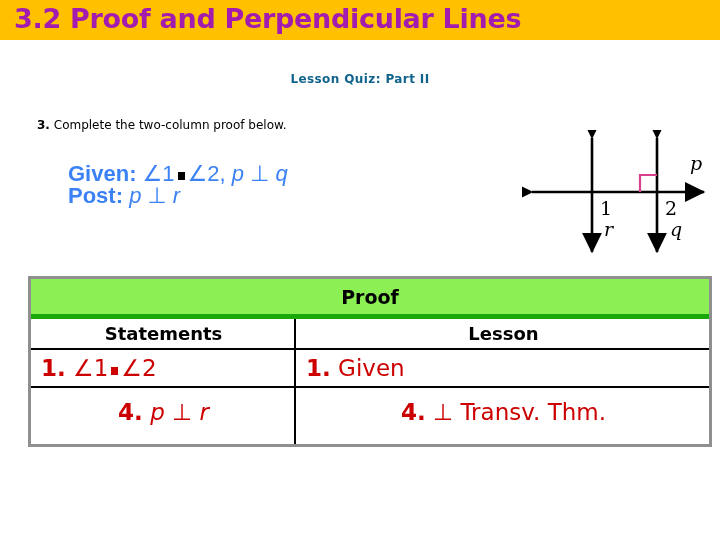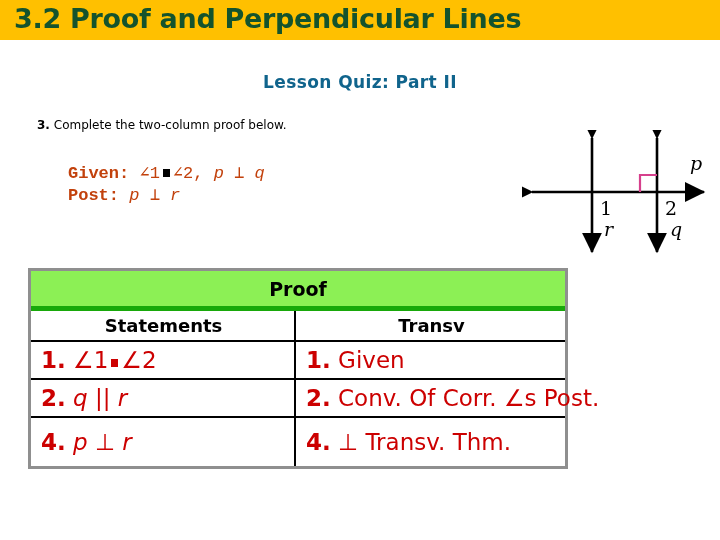--- a/index.html
+++ b/index.html
@@ -23,34 +23,34 @@
     width: 720px;
     height: 40px;
     background: #FFC000;
   }
   #title-text {
     position: absolute;
     left: 14px;
     top: 3px;
     font-size: 27px;
     font-weight: bold;
-    color: #14532d;
+    color: #a21caf;
     letter-spacing: -0.3px;
     white-space: nowrap;
     font-family: "DejaVu Sans", sans-serif;
   }
 
   
   #quiz-heading {
     position: absolute;
     left: 0;
     top: 72px;
     width: 720px;
     text-align: center;
-    font-size: 17px;
+    font-size: 12px;
     font-weight: bold;
     color: #10648C;
     font-family: "DejaVu Sans", sans-serif;
     letter-spacing: 0.4px;
   }
 
   
   #question-line {
     position: absolute;
     left: 37px;
@@ -62,24 +62,24 @@
   }
   #question-line .qnum {
     font-weight: bold;
   }
 
   
   #given-prove {
     position: absolute;
     left: 68px;
     top: 163px;
-    font-size: 17px;
-    color: #c2410c;
+    font-size: 22px;
+    color: #3b82f6;
     line-height: 22px;
-    font-family: Liberation Mono, monospace;
+    font-family: Liberation Sans, sans-serif;
     white-space: nowrap;
   }
   #given-prove .lbl {
     font-weight: bold;
   }
   #given-prove .var {
     font-style: italic;
   }
   .cong-box {
     display: inline-block;
@@ -99,22 +99,22 @@
     height: 130px;
   }
   #figure svg {
     display: block;
   }
 
   
   #proof-table {
     position: absolute;
     left: 28px;
-    top: 268px;
-    width: 540px;
+    top: 276px;
+    width: 684px;
     border: 3px solid #8F8F8F;
     background: #ffffff;
     box-sizing: border-box;
   }
   .proof-header {
     background: #8CF055;
     text-align: center;
     font-size: 19px;
     font-weight: bold;
     color: #000000;
@@ -149,21 +149,22 @@
     color: #000000;
     font-weight: bold;
     text-align: center;
     font-size: 18px;
     padding-top: 4px;
     padding-bottom: 4px;
   }
   .prow.last .pcell {
     border-bottom: none;
     padding-top: 11px;
-    padding-bottom: 11px;
+    padding-bottom: 19px;
+    text-align: center;
   }
   .stepnum {
     font-weight: bold;
     color: #CC0000;
   }
   .var {
     font-style: italic;
   }
   .cong-box-red {
     display: inline-block;
@@ -228,46 +229,34 @@
 </div>
 
 <div id="proof-table">
 
   <div class="proof-header">Proof</div>
 
   <div class="proof-grid">
 
     <div class="prow colhead">
       <div class="pcell left">Statements</div>
-      <div class="pcell">Transv</div>
+      <div class="pcell">Lesson</div>
     </div>
 
     <div class="prow">
       <div class="pcell left">
         <span class="stepnum">1.</span>
         <span>∠1</span><span class="cong-box-red"></span><span>∠2</span>
       </div>
       <div class="pcell">
         <span class="stepnum">1.</span>
         <span>Given</span>
       </div>
     </div>
 
-    <div class="prow">
-      <div class="pcell left">
-        <span class="stepnum">2.</span>
-        <span class="var">q</span>
-        <span>||</span>
-        <span class="var">r</span>
-      </div>
-      <div class="pcell">
-        <span class="stepnum">2.</span>
-        <span>Conv. Of Corr. ∠s Post.</span>
-      </div>
-    </div>
 
 
     <div class="prow last">
       <div class="pcell left">
         <span class="stepnum">4.</span>
         <span class="var">p</span>
         <span>⊥</span>
         <span class="var">r</span>
       </div>
       <div class="pcell">

